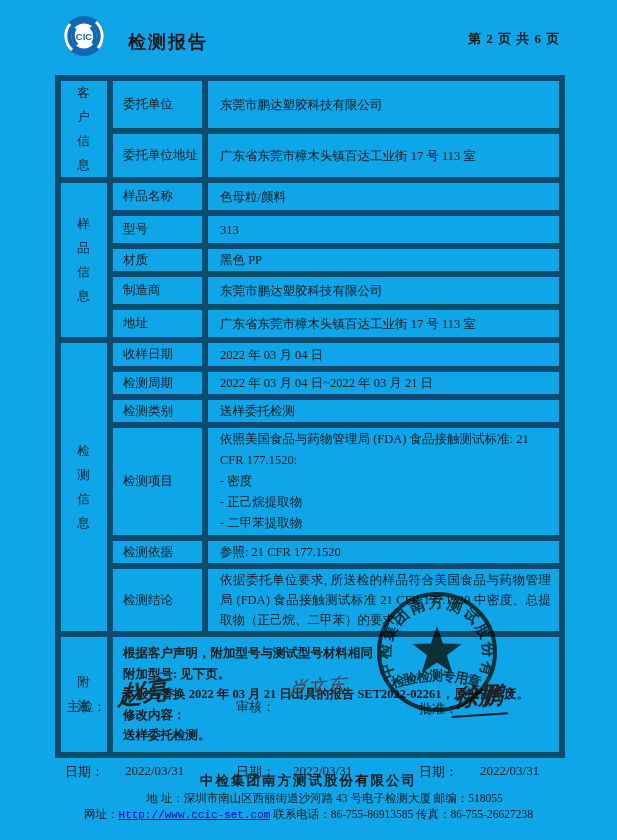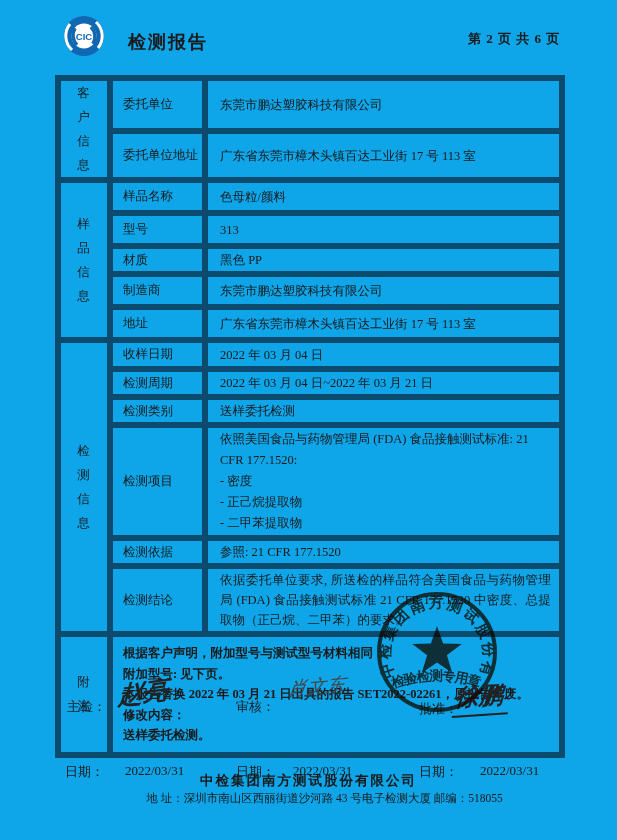--- a/index.html
+++ b/index.html
@@ -165,15 +165,16 @@
     </text>
     <polygon fill="#dd3a2c" points="65,34 71.1,51.6 89.7,52 74.9,63.2 80.3,81 65,70.4 49.7,81 55.1,63.2 40.3,52 58.9,51.6"></polygon>
     <text fill="#dd3a2c" font-size="13.5" font-weight="bold" font-family="'Liberation Serif',serif">
       <textPath href="#labelPath" startOffset="0" textLength="88">检验检测专用章</textPath>
     </text>
   </svg>
 
   <div class="footer">
     <div class="co">中检集团南方测试股份有限公司</div>
     <div class="addr">地    址：深圳市南山区西丽街道沙河路 43 号电子检测大厦    邮编：518055</div>
+    <div class="web"><span>网址：</span><a href="#">Http://www.ccic-set.com</a><span> 联系电话：86-755-86913585  传真：86-755-26627238</span></div>
   </div>
 
 </div>
 
 </body></html>

